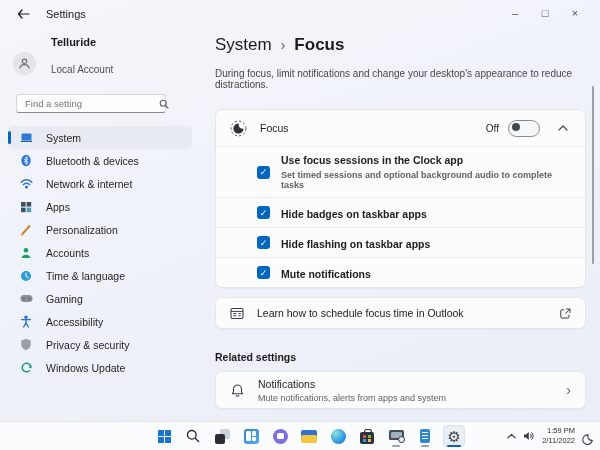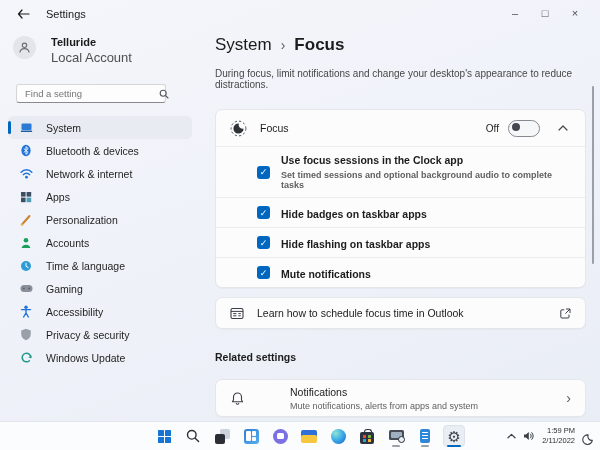--- a/index.html
+++ b/index.html
@@ -10,25 +10,25 @@
     color:#1b1b1b;
   }
   
   .titlebar{position:absolute;top:0;left:0;right:0;height:28px;display:flex;align-items:center;}
   .back-btn{margin-left:14px;width:18px;height:18px;display:flex;align-items:center;justify-content:center;border-radius:4px;}
   .tb-title{margin-left:14px;font-size:11px;color:#1b1b1b;}
   .win-controls{position:absolute;right:10px;top:0;height:26px;display:flex;align-items:center;gap:0;}
   .win-btn{width:30px;height:26px;display:flex;align-items:center;justify-content:center;font-size:11px;color:#494f57;}
   
   .sidebar{position:absolute;left:0;top:28px;width:200px;bottom:28px;}
-  .user-row{display:flex;align-items:flex-start;margin:8px 0 0 13px;}
+  .user-row{display:flex;align-items:flex-end;margin:8px 0 0 13px;}
   .avatar{width:23px;height:23px;border-radius:50%;background:#e3e5ea;display:flex;align-items:center;justify-content:center;}
   .user-meta{margin-left:15px;}
   .user-name{font-size:11px;font-weight:bold;color:#1b1b1b;}
-  .user-type{font-size:13px;color:#4f4f4f;margin-top:2px;}
+  .user-type{font-size:10px;color:#4f4f4f;margin-top:16px;}
   .search-box{margin:19px 34px 0 16px;height:17px;background:#fdfdfd;border:1px solid #d6d6d6;border-bottom:1px solid #8a8a8a;border-radius:3px;display:flex;align-items:center;padding:0 6px;}
   .search-box input{flex:1;border:none;outline:none;background:transparent;font-size:9.5px;font-family:"Liberation Sans",sans-serif;color:#333;}
   .nav{margin-top:13px;}
   .nav-item{height:23px;margin:0 8px;padding-left:11px;display:flex;align-items:center;gap:13px;border-radius:5px;position:relative;font-size:10.5px;color:#1f1f1f;}
   .nav-item.sel{background:#e9ebf2;}
   .nav-item.sel::before{content:"";position:absolute;left:0px;top:5px;width:3px;height:13px;border-radius:2px;background:#0067c0;}
   .nicon{width:14px;height:14px;display:flex;align-items:center;justify-content:center;}
   
   .content{position:absolute;left:200px;top:28px;right:0;bottom:28px;padding:4px 14px 0 15px;box-sizing:border-box;overflow:hidden;}
   .breadcrumb{display:flex;align-items:center;gap:9px;font-size:17px;margin-top:3px;}
@@ -46,21 +46,21 @@
   .chev-up{margin-left:15px;width:16px;height:16px;display:flex;align-items:center;justify-content:center;}
   .opt-row{border-top:1px solid #ececef;display:flex;align-items:center;padding:0 14px 0 41px;min-height:29px;}
   .opt-row.tall{padding-top:7px;padding-bottom:7px;}
   .checkbox{width:13px;height:13px;border-radius:3px;background:#0067c0;color:#fff;font-size:9px;display:flex;align-items:center;justify-content:center;flex:none;}
   .opt-texts{margin-left:11px;font-weight:bold;}
   .opt-label{font-size:10.5px;color:#1c1c1c;}
   .opt-sub{font-size:9px;color:#616161;margin-top:4px;}
   .outlook-card{margin-top:9px;height:32px;display:flex;align-items:center;padding:0 14px;box-sizing:border-box;}
   .outlook-label{margin-left:13px;font-size:10.5px;flex:1;}
   .section-heading{margin-top:22px;font-size:10.5px;font-weight:bold;color:#1b1b1b;}
-  .notif-card{margin-top:16px;height:38px;display:flex;align-items:center;padding:0 14px;box-sizing:border-box;gap:32px;}
+  .notif-card{margin-top:8px;height:38px;display:flex;align-items:center;padding:0 14px;box-sizing:border-box;}
   .notif-texts{margin-left:13px;flex:1;}
   .notif-title{font-size:10.5px;color:#1c1c1c;}
   .notif-sub{font-size:9px;color:#616161;margin-top:3px;}
   .chev-right{font-size:14px;color:#5a5a5a;}
   .scroll-thumb{position:absolute;right:6px;top:86px;width:2.5px;height:178px;border-radius:2px;background:#9aa0a8;}
   
   .taskbar{position:absolute;left:0;right:0;bottom:0;height:28px;background:rgba(251,252,254,0.96);border-top:1px solid #e2e5ec;display:flex;align-items:center;justify-content:center;}
   .tb-icons{display:flex;align-items:center;gap:7px;margin-left:18px;}
   .tb-ic{width:22px;height:22px;border-radius:4px;display:flex;align-items:center;justify-content:center;position:relative;}
   .tb-ic.active{background:#e9edf4;border:1px solid #dde2ea;box-sizing:border-box;}

